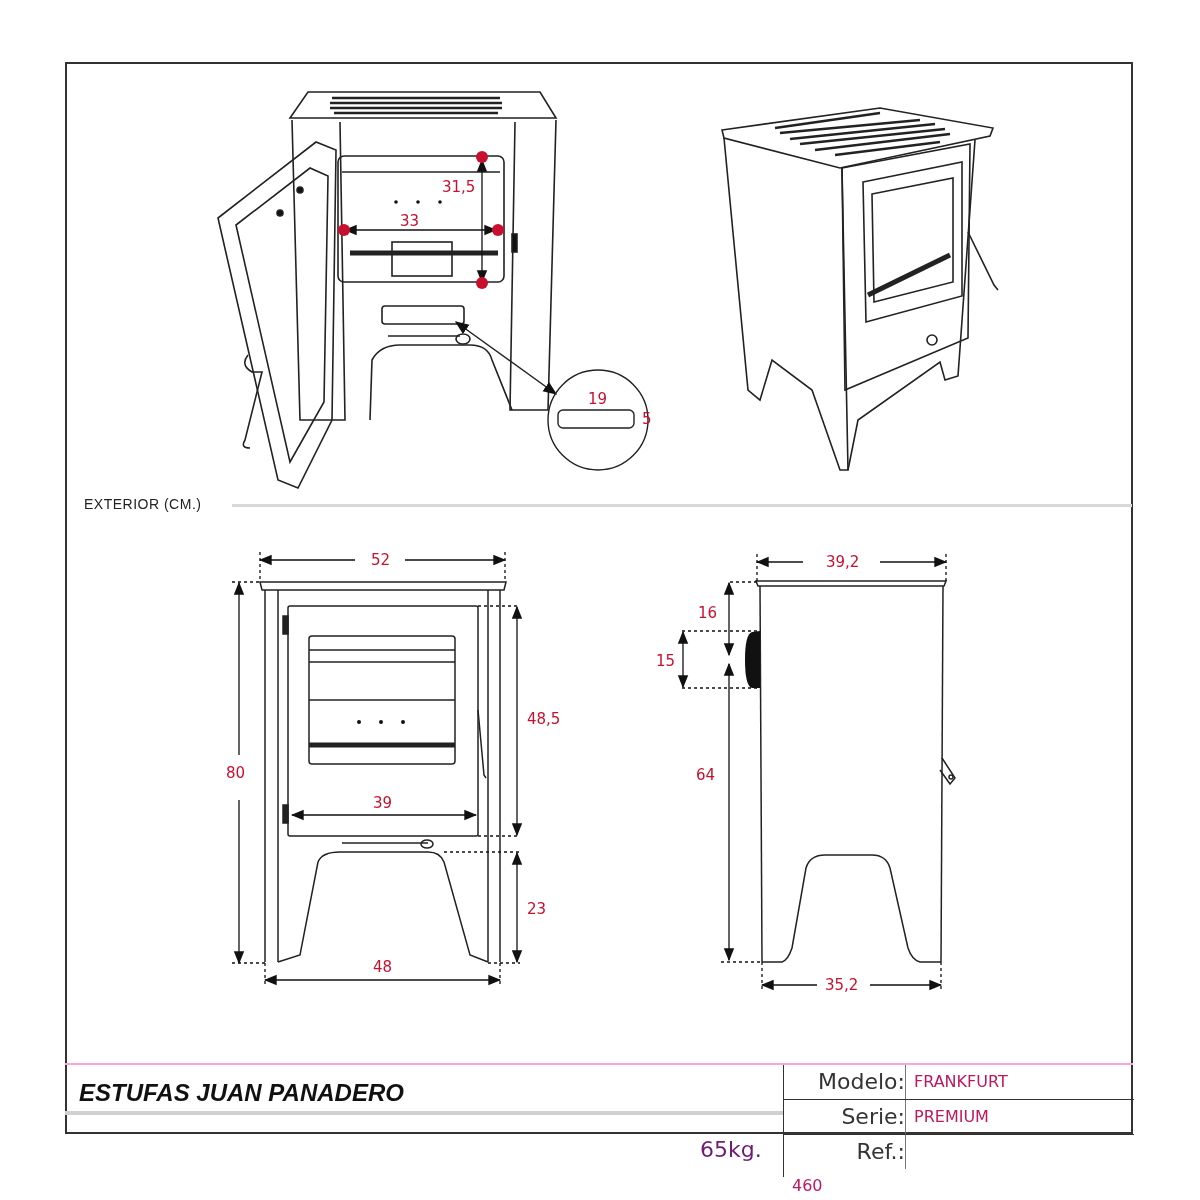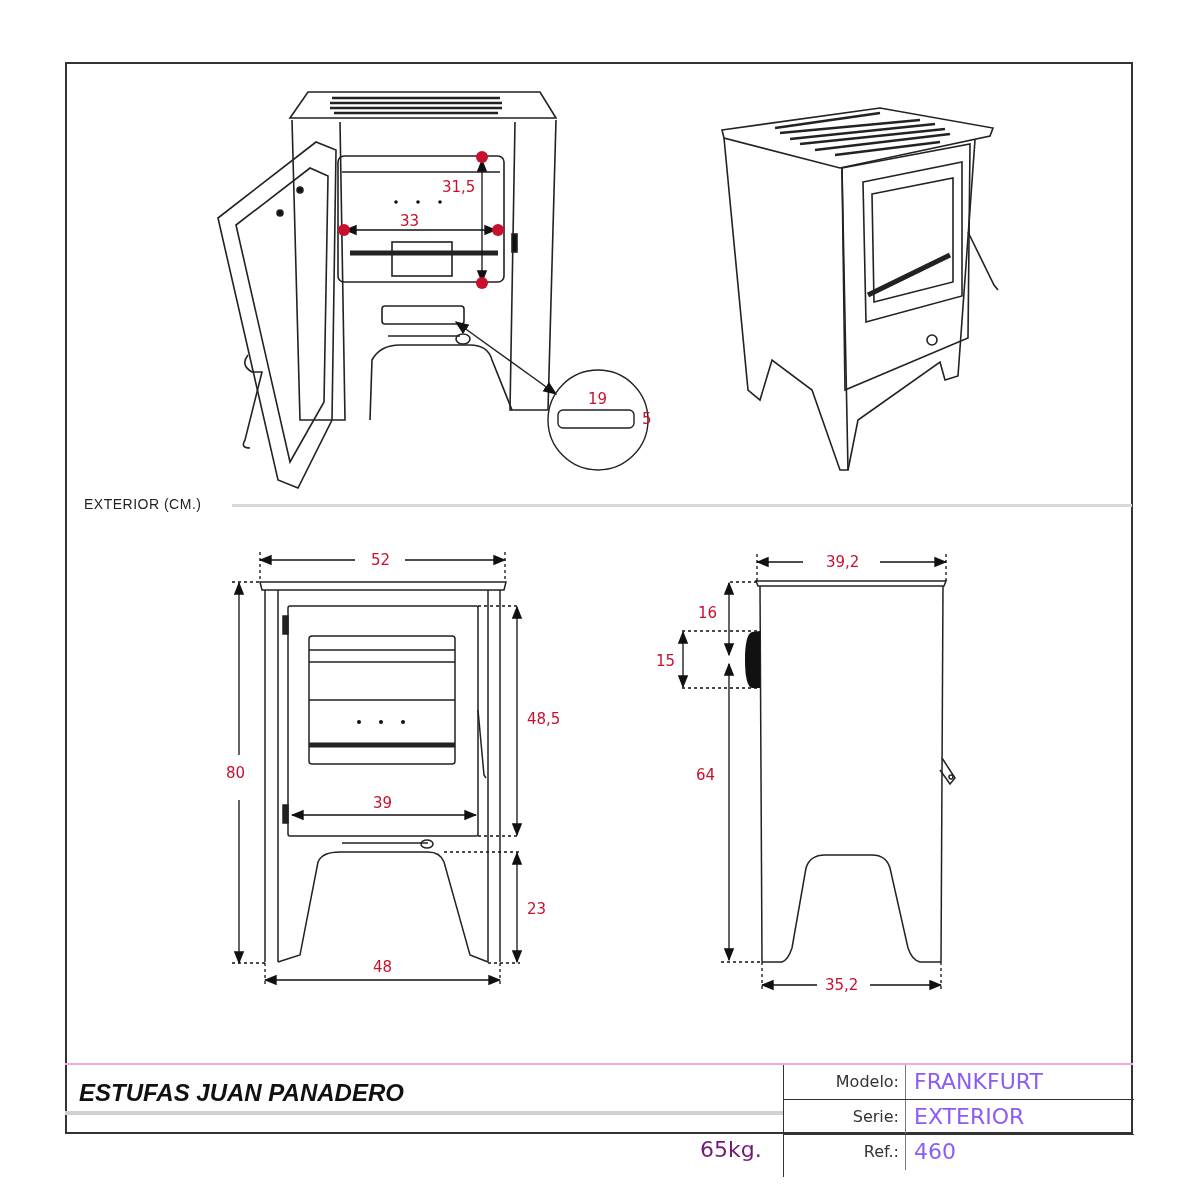--- a/index.html
+++ b/index.html
@@ -8,23 +8,23 @@
   svg{position:absolute;left:0;top:0;}
   .dim{font-family:"DejaVu Sans",sans-serif;font-size:15px;fill:#c8102e;}
   .section-label{position:absolute;left:84px;top:496px;font-family:Liberation Sans, sans-serif;font-size:14px;color:#222;letter-spacing:0.5px;text-align:center;}
   .section-rule{position:absolute;left:232px;top:504px;width:900px;height:3px;background:#d8d8d8;}
   .titleblock{position:absolute;left:65px;top:1022px;width:1068px;height:112px;border-top:2px solid #f9a8d4;margin-top:41px;}
   .brand{position:absolute;left:14px;top:14px;font-family:"Liberation Sans",sans-serif;font-weight:bold;font-style:italic;font-size:24px;color:#111;}
   .brand-rule{position:absolute;left:0;top:46px;width:718px;height:4px;background:#d0d0d0;}
   .weight{position:absolute;left:635px;top:72px;font-family:"DejaVu Sans",sans-serif;font-size:22px;color:#701a75;}
   .spec{position:absolute;left:718px;top:0;width:350px;height:112px;border-left:1.5px solid #333;}
   .spec-row{display:flex;height:35px;border-bottom:1.5px solid #333;box-sizing:border-box;}
-  .spec-row:last-child{border-bottom:none;}
-  .spec-key{width:122px;text-align:right;padding-right:6px;font-family:"DejaVu Sans",sans-serif;font-size:16px;color:#333;line-height:34px;border-right:1px solid #777;box-sizing:border-box;}
-  .spec-val{padding-left:8px;font-family:"DejaVu Sans",sans-serif;font-size:22px;color:#8b5cf6;line-height:34px;}
+  .spec-row:last-child{border-bottom:none;flex-direction:column;}
+  .spec-key{width:122px;text-align:right;font-family:"DejaVu Sans",sans-serif;font-size:22px;color:#333;line-height:34px;border-right:1px solid #777;box-sizing:border-box;}
+  .spec-val{padding-left:8px;font-family:"DejaVu Sans",sans-serif;font-size:16px;color:#be185d;line-height:34px;}
 </style>
 </head>
 <body>
 
 <div class="frame"></div>
 
 <svg width="1200" height="1200" viewBox="0 0 1200 1200">
   <defs>
     <marker id="arr" markerWidth="10" markerHeight="10" refX="9" refY="5" orient="auto-start-reverse">
       <path d="M0,1 L10,5 L0,9 z" fill="#111"></path>
@@ -192,20 +192,20 @@
   <div class="brand">ESTUFAS JUAN PANADERO</div>
   <div class="brand-rule"></div>
   <div class="weight">65kg.</div>
   <div class="spec">
     <div class="spec-row">
       <div class="spec-key">Modelo:</div>
       <div class="spec-val">FRANKFURT</div>
     </div>
     <div class="spec-row">
       <div class="spec-key">Serie:</div>
-      <div class="spec-val">EXTERIOR</div>
+      <div class="spec-val">PREMIUM</div>
     </div>
     <div class="spec-row">
       <div class="spec-key">Ref.:</div>
       <div class="spec-val">460</div>
     </div>
   </div>
 </div>
 
 </body></html>

